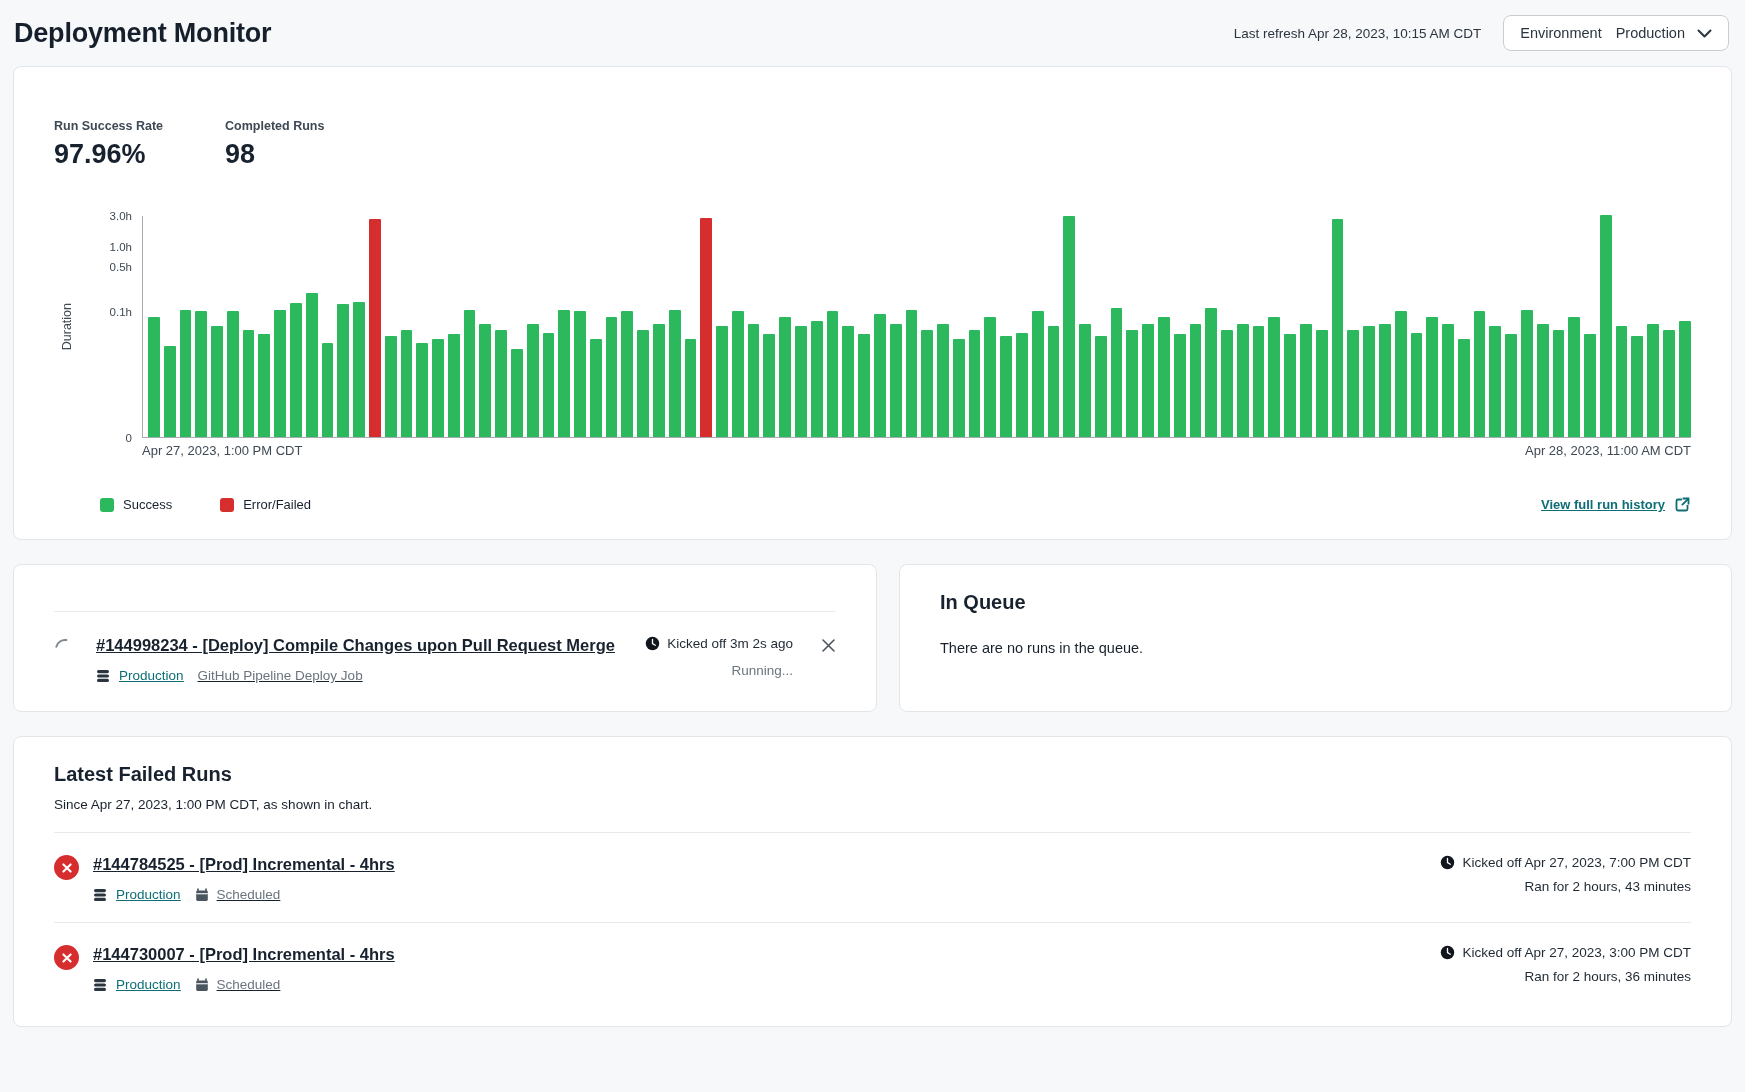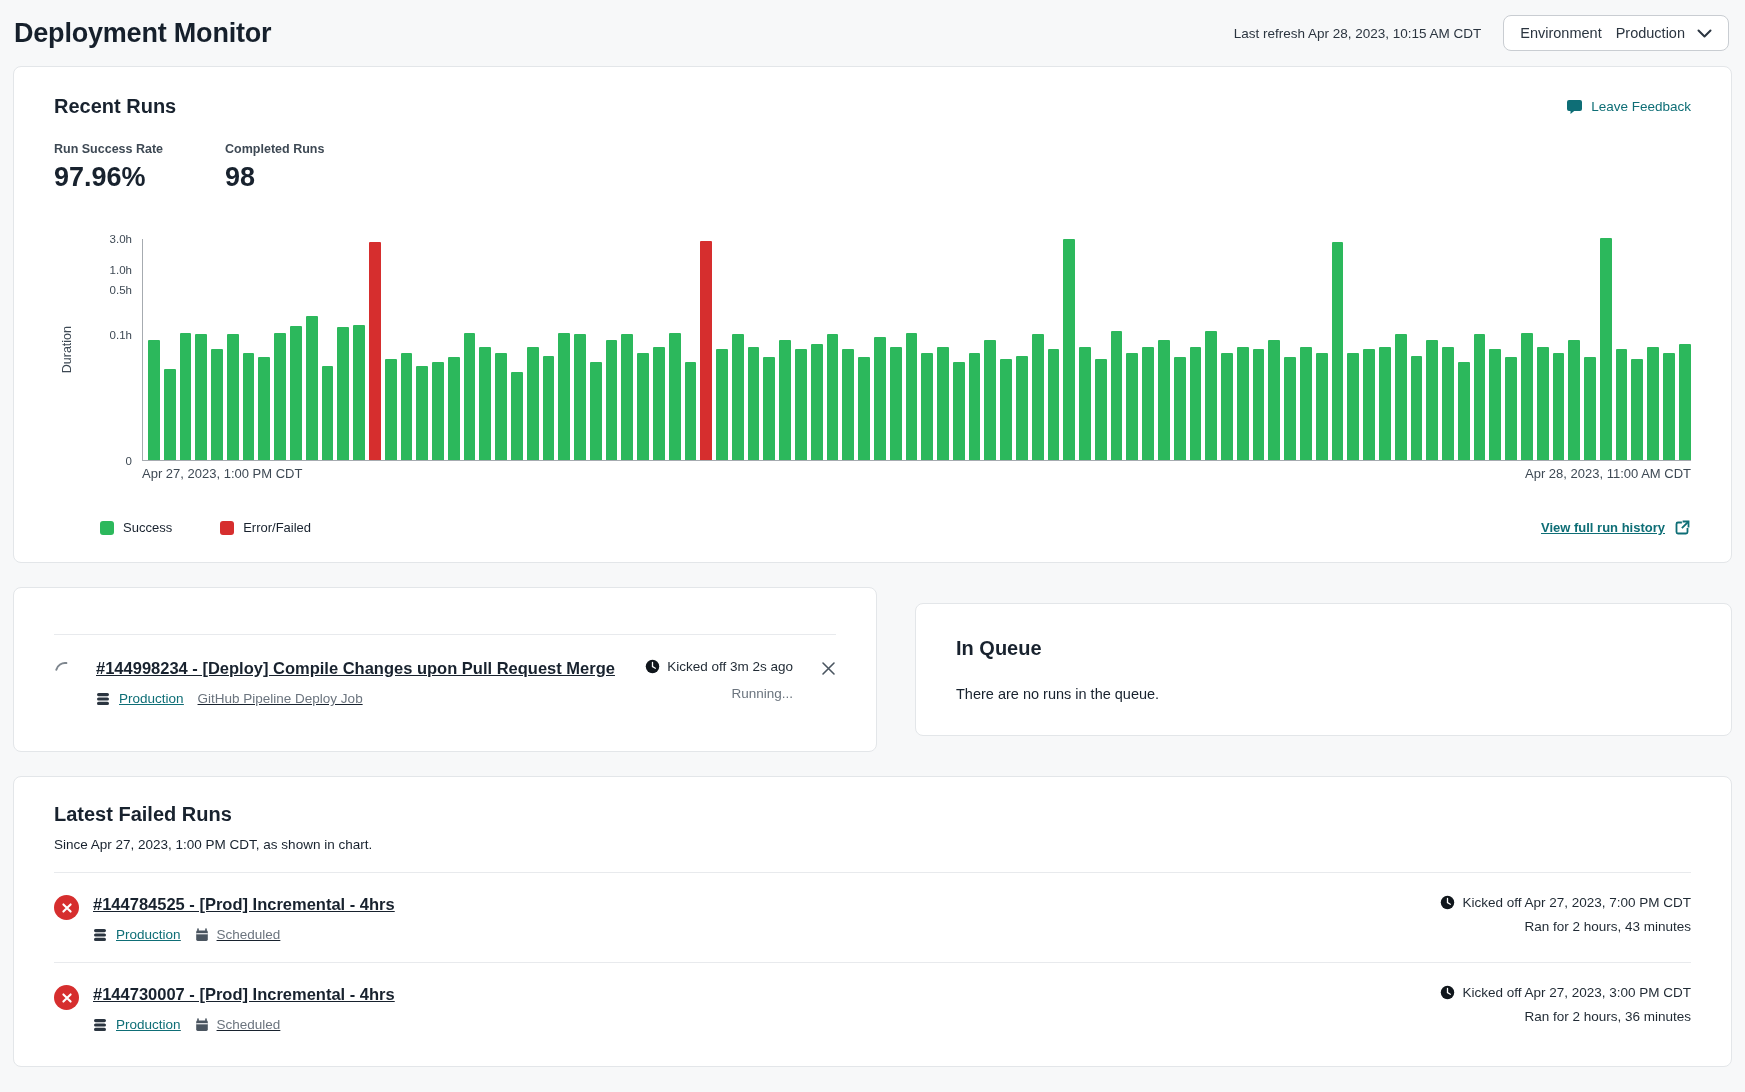--- a/index.html
+++ b/index.html
@@ -56,21 +56,21 @@
   .chart-footer { display:flex; justify-content:space-between; align-items:center; margin-top:38px; padding-left:46px; }
   .legend { display:flex; gap:48px; }
   .legend-item { display:flex; align-items:center; gap:9px; font-size:13px; color:#18222e; }
   .legend-swatch { width:14px; height:14px; border-radius:3px; }
   .history-link { display:flex; align-items:center; gap:9px; color:#0e6e76; font-size:13px; font-weight:700; cursor:pointer; }
   .history-link .link-text { text-decoration:underline; }
 
   
   .row-cards { display:flex; gap:22px; margin-top:24px; }
   .progress-card { width:864px; margin:0; margin-left:13px; padding:26px 40px 28px; }
-  .queue-card { flex:1; margin:16px; margin-right:13px; padding:33px 40px; }
+  .queue-card { flex:1; margin:0; margin-right:13px; padding:26px 40px; }
   .card-divider { border-top:1px solid #e8eaed; margin-top:20px; }
   .run-row { display:flex; align-items:flex-start; margin-top:24px; }
   .spinner { width:22px; height:22px; margin-right:20px; margin-top:2px; }
   .run-main { flex:1;text-decoration:underline; }
   .run-title { font-size:16.5px; font-weight:700; color:#18222e; }
   .run-meta { display:flex; align-items:center; gap:9px; margin-top:13px; font-size:13.5px; }
   .env-link { color:#0e6e76; text-decoration:underline; cursor:pointer; }
   .job-type { color:#6b747e; margin-left:5px;text-align:right; }
   .run-right { text-align:right; font-size:13.5px; color:#1f2933; }
   .kicked { display:flex; align-items:center; gap:7px; justify-content:flex-end; }
@@ -105,31 +105,20 @@
       <span style="display:flex;">
         <svg width="15" height="9" viewBox="0 0 15 9">
             <path d="M1.5 1.5l6 6 6-6" stroke="#2b3540" stroke-width="2" fill="none" stroke-linecap="round" stroke-linejoin="round"></path>
           </svg>
       </span>
     </div>
   </div>
 </div>
 
 <div class="card recent-card">
-  <div class="card-head-row">
-    <div class="card-title">Recent Runs</div>
-    <div class="feedback-link">
-      <span style="display:flex;">
-        <svg width="17" height="16" viewBox="0 0 17 16">
-            <path d="M3 1h11a2 2 0 0 1 2 2v7a2 2 0 0 1-2 2H8.2L4.5 15v-3H3a2 2 0 0 1-2-2V3a2 2 0 0 1 2-2z" fill="#0e6e76"></path>
-          </svg>
-      </span>
-      <span>Leave Feedback</span>
-    </div>
-  </div>
 
   <div class="stats">
     <div>
       <div class="stat-label">Run Success Rate</div>
       <div class="stat-value">97.96%</div>
     </div>
     <div>
       <div class="stat-label">Completed Runs</div>
       <div class="stat-value">98</div>
     </div>

